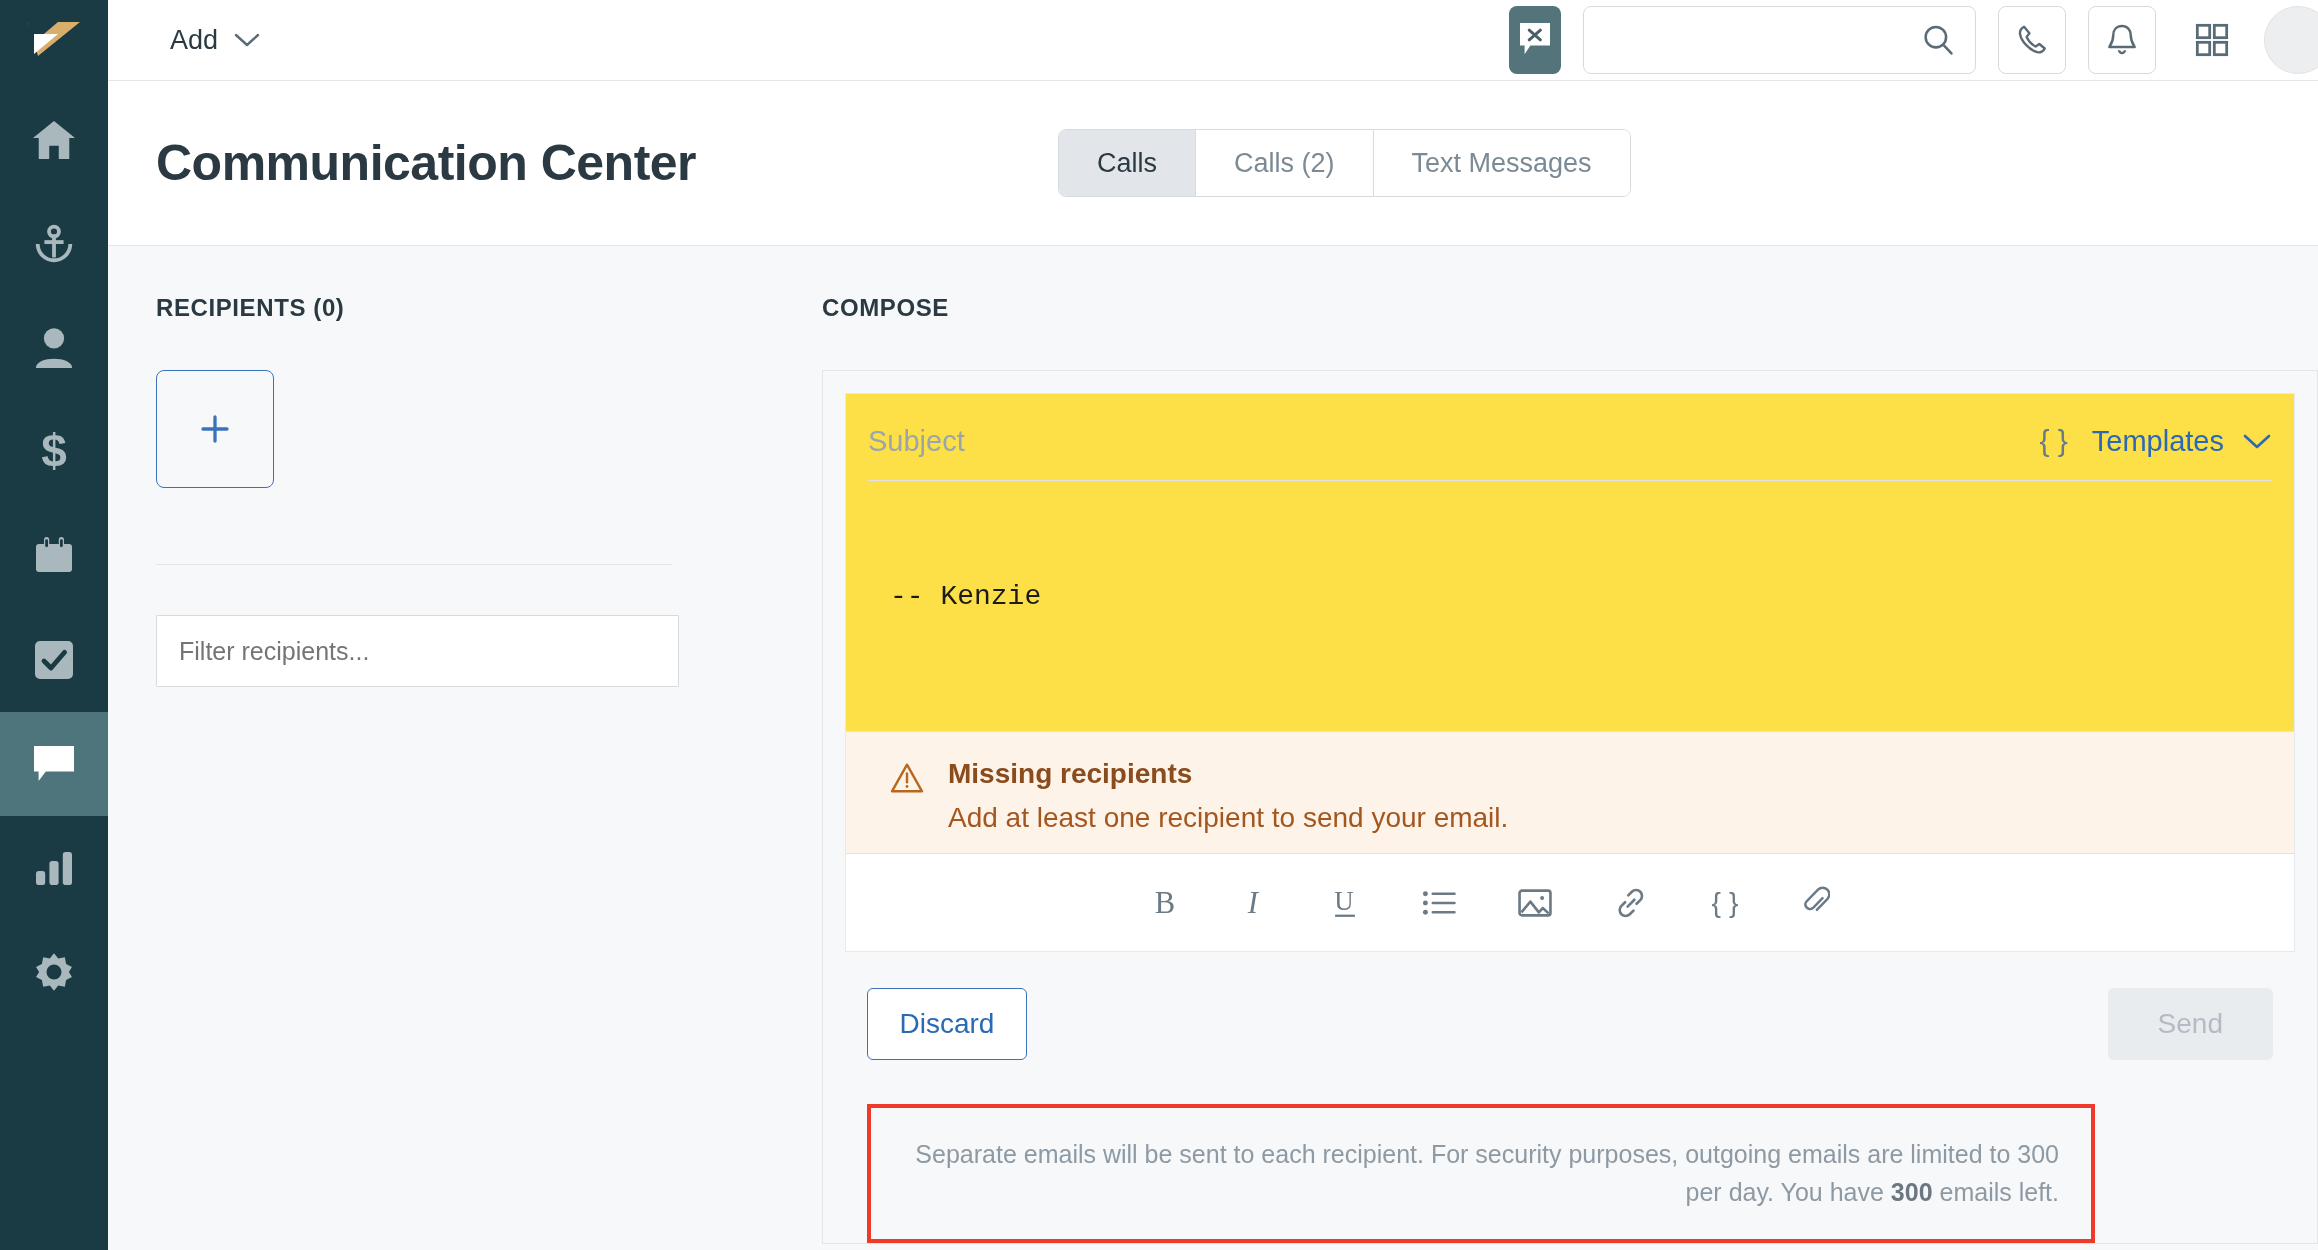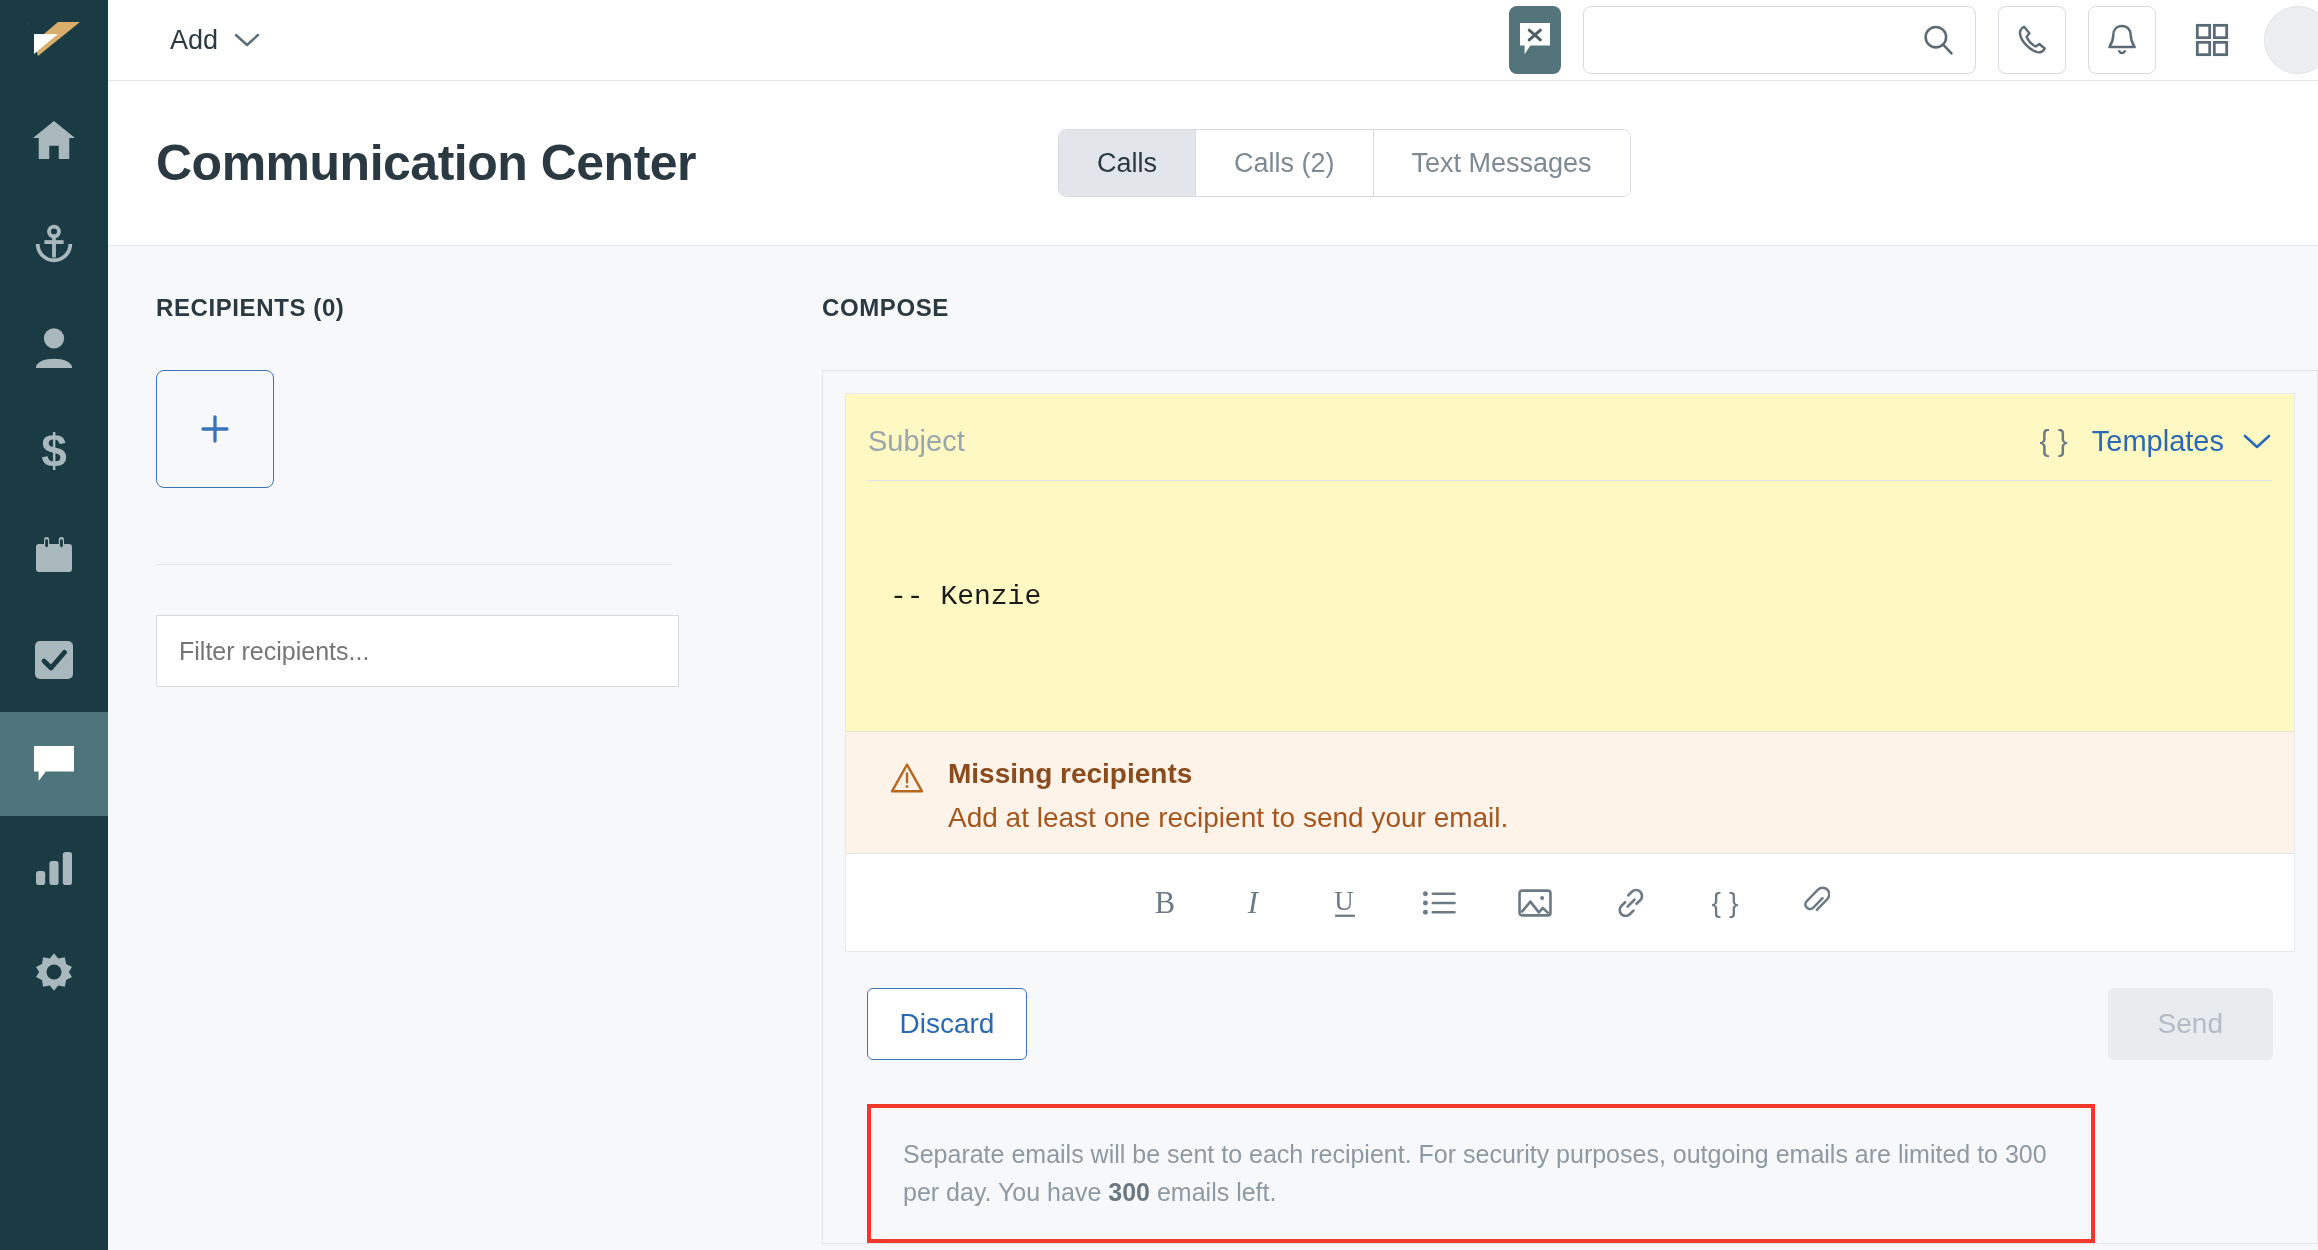--- a/index.html
+++ b/index.html
@@ -120,21 +120,21 @@
     border: none; outline: none; width: 100%; font-size: 25px;
     font-family: "Liberation Sans", sans-serif; color: #2b3a42; background: transparent;
   }
 
   .compose-panel { flex: 1 1 auto; padding: 48px 0 0 102px; min-width: 0; }
   .compose-card {
     margin-top: 48px; background: #fff; border: 1px solid #e3e6e8;
     width: 100%; min-height: 0;
   }
   .compose-inner { padding: 22px 22px 0 22px; background: #f7f8fa; }
-  .compose-white { background: #fef9c3; border: 1px solid #e7eaec; border-bottom: none; }
+  .compose-white { background: #fde047; border: 1px solid #e7eaec; border-bottom: none; }
 
   .subject-row {
     display: flex; align-items: center; padding: 30px 0 0 0; margin: 0 22px;
     border-bottom: 1px solid #dfe3e6;
   }
   .subject-row input {
     flex: 1 1 auto; border: none; outline: none; font-size: 29px;
     font-family: "Liberation Sans", sans-serif; color: #2b3a42; background: transparent;
     padding-bottom: 22px;
   }
@@ -181,21 +181,21 @@
     height: 72px; padding: 0 50px; border: none; border-radius: 6px;
     background: #e9ecef; color: #b3bcc4; font-size: 28px; cursor: default;
     display: flex; align-items: center; justify-content: center;
     font-family: "Liberation Sans", sans-serif;
   }
 
   .notice {
     margin: 44px 22px 0 22px; border: 4px solid #f0392b; background: #f7f8fa;
     padding: 28px 32px; max-width: 1228px;
   }
-  .notice-text { font-size: 25px; color: #8d99a3; line-height: 1.5; }
+  .notice-text { font-size: 25px; color: #8d99a3; line-height: 1.5; text-align: right; }
   .notice-text b { color: #6b7781; }
 
   .cut { overflow: hidden; }
 </style>
 </head>
 <body>
 
 <div class="app">
 
   <nav class="rail">

